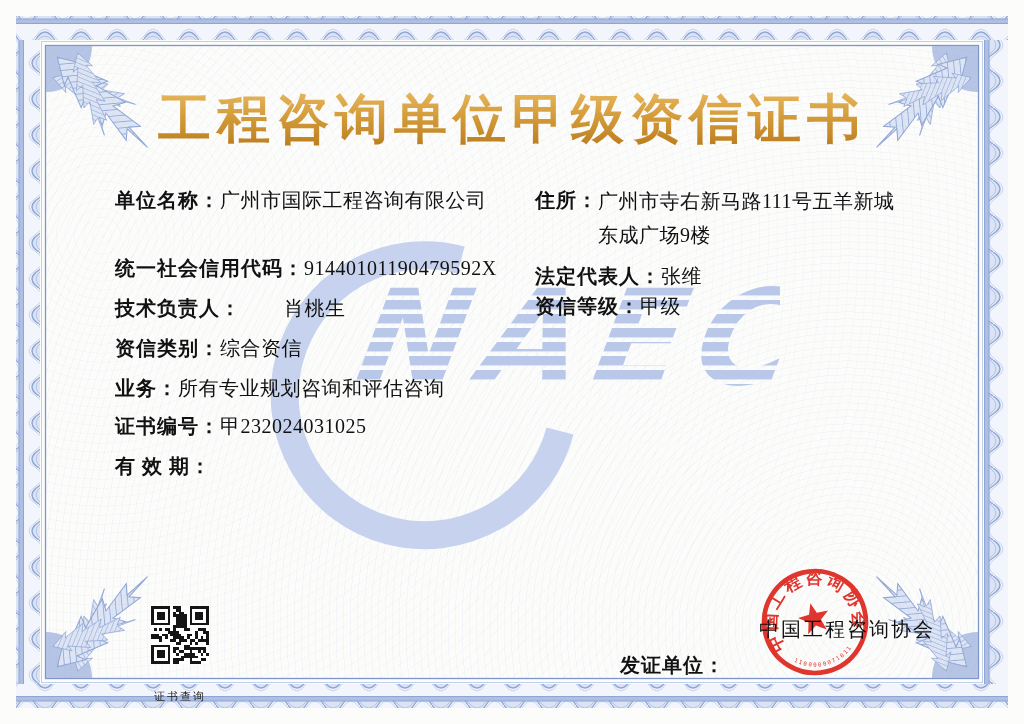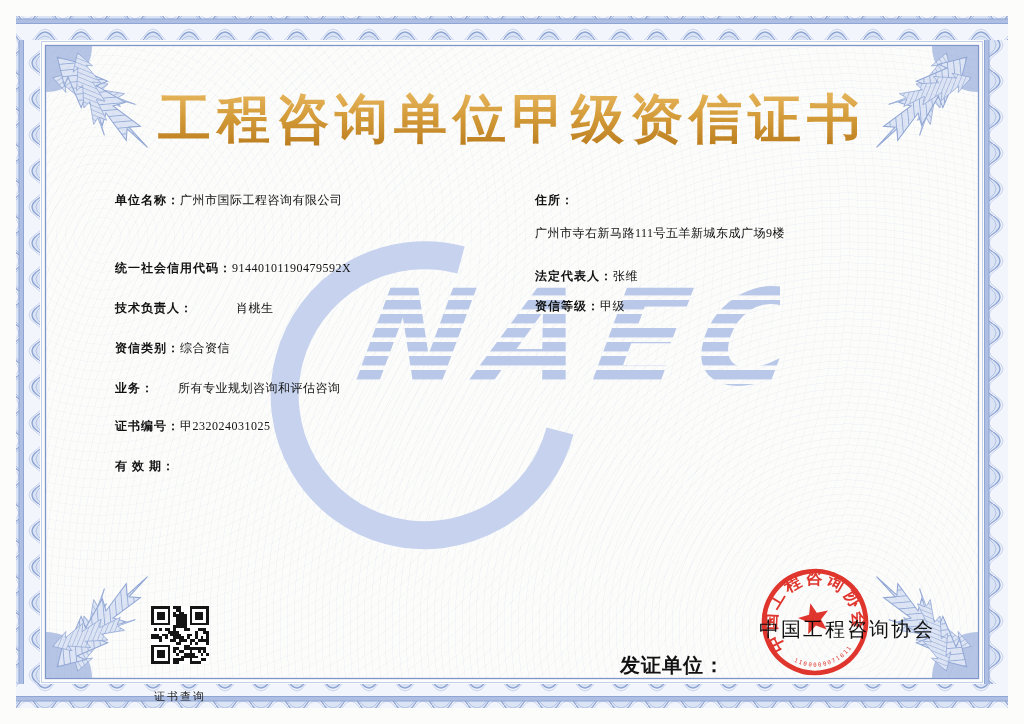--- a/index.html
+++ b/index.html
@@ -28,21 +28,21 @@
     font-size:53px;font-weight:800;letter-spacing:6px;line-height:58px;
     color:#cf9431;
   }
   @supports ((-webkit-background-clip:text) or (background-clip:text)){
     .title{
       background:linear-gradient(180deg,#e7b75e 0%,#d39a38 48%,#ba7c1d 100%);
       -webkit-background-clip:text;background-clip:text;color:transparent;
     }
   }
   
-  .row{position:absolute;font-size:12px;line-height:32px;display:flex;align-items:flex-start;white-space:nowrap;}
+  .row{position:absolute;font-size:20px;line-height:32px;display:flex;align-items:flex-start;white-space:nowrap;}
   .row .lbl{font-weight:700;letter-spacing:1px;}
   .row .val{font-weight:400;letter-spacing:0.5px;}
   .row.wrap{white-space:normal;}
   .row.wrap .val{width:300px;line-height:34px;}
   .col-l{left:115px;}
   .col-r{left:535px;}
   
   .issuer{position:absolute;left:620px;top:616px;font-size:20px;display:flex;white-space:nowrap;}
   .issuer .lbl{font-weight:700;letter-spacing:1px;margin-top:36px;}
   .issuer .val{margin-left:34px;letter-spacing:2px;}
@@ -126,21 +126,21 @@
     </g>
   </svg>
 
   <div class="title">工程咨询单位甲级资信证书</div>
 
   <div class="row col-l" style="top:184px;">
     <span class="lbl">单位名称：</span>
     <span class="val">广州市国际工程咨询有限公司</span>
   </div>
 
-  <div class="row col-r wrap" style="top:184px;flex-direction:column;">
+  <div class="row col-r wrap" style="top:184px;">
     <span class="lbl">住所：</span>
     <span class="val">广州市寺右新马路111号五羊新城东成广场9楼</span>
   </div>
 
   <div class="row col-l" style="top:252px;">
     <span class="lbl">统一社会信用代码：</span>
     <span class="val">91440101190479592X</span>
   </div>
 
   <div class="row col-r" style="top:260px;">
@@ -156,21 +156,21 @@
   <div class="row col-r" style="top:290px;">
     <span class="lbl">资信等级：</span>
     <span class="val">甲级</span>
   </div>
 
   <div class="row col-l" style="top:332px;">
     <span class="lbl">资信类别：</span>
     <span class="val">综合资信</span>
   </div>
 
-  <div class="row col-l" style="top:372px;gap:24px;">
+  <div class="row col-l" style="top:372px;">
     <span class="lbl">业务：</span>
     <span class="val">所有专业规划咨询和评估咨询</span>
   </div>
 
   <div class="row col-l" style="top:410px;">
     <span class="lbl">证书编号：</span>
     <span class="val">甲232024031025</span>
   </div>
 
   <div class="row col-l" style="top:450px;">

